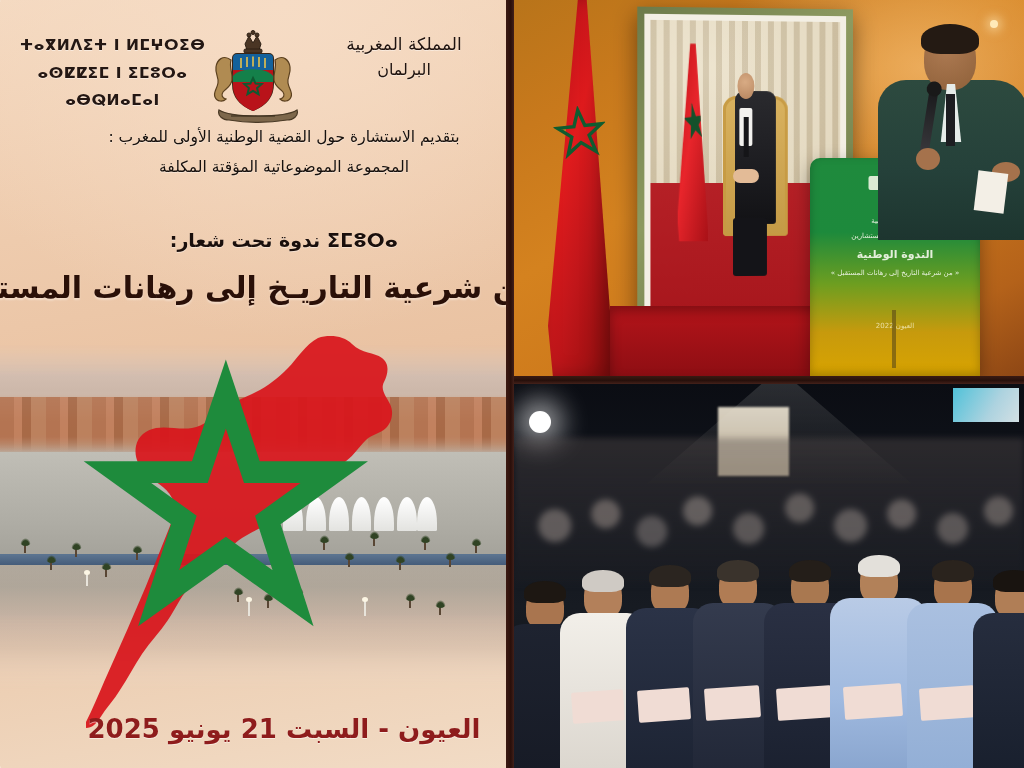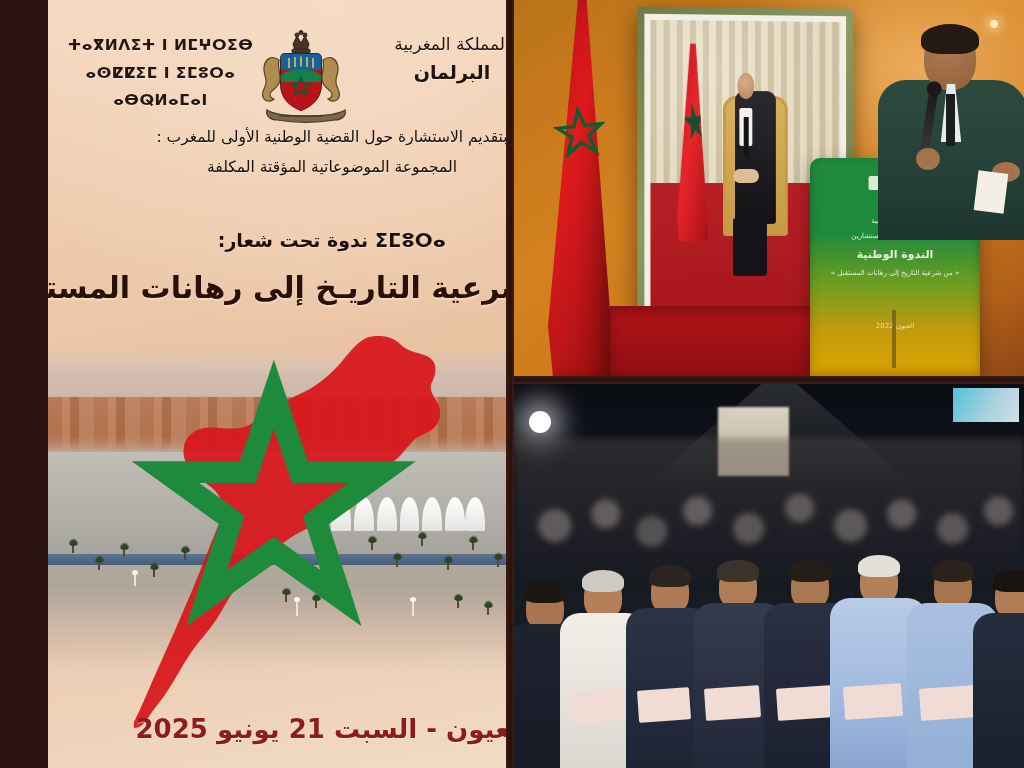--- a/index.html
+++ b/index.html
@@ -9,21 +9,20 @@
 
   #stage { position:relative; width:1024px; height:768px; overflow:hidden; }
 
   
   .poster {
     position:absolute; left:0; top:0; width:568px; height:768px;
     background:
       radial-gradient(ellipse 120% 80% at 50% 0%, #f6dcc5 0%, rgba(246,220,197,0) 55%),
       linear-gradient(170deg,#f4d9c0 0%,#eecbad 28%,#e8bf9e 58%,#edd0b5 80%,#f2dcc6 100%);
     overflow:hidden;
-    margin-left:48px;
   }
   
   .paper-tex{
     position:absolute; inset:0; pointer-events:none; opacity:.5;
     background-image:
       linear-gradient(28deg, rgba(255,255,255,.45) 0 1px, transparent 1px 36px),
       linear-gradient(-42deg, rgba(255,255,255,.32) 0 1px, transparent 1px 52px),
       linear-gradient(71deg, rgba(255,255,255,.28) 0 1px, transparent 1px 83px),
       linear-gradient(-12deg, rgba(180,125,90,.10) 0 1px, transparent 1px 64px),
       linear-gradient(107deg, rgba(255,255,255,.25) 0 1px, transparent 1px 97px);
@@ -39,21 +38,21 @@
     font-size:15.5px; font-weight:700; line-height:1.78; letter-spacing:.5px;
     text-shadow:0 1px 0 rgba(255,255,255,.45);
   }
   .arabic-head {
     position:absolute; right:12px; top:22px; width:180px;
     text-align:center; direction:rtl; color:#1e120e;
     font-family:"DejaVu Sans",sans-serif;
     font-size:17px; font-weight:400; line-height:1.52;
     text-shadow:0 1px 0 rgba(255,255,255,.4);
   }
-  .arabic-head .l2{ font-size:19px;font-weight:bold; }
+  .arabic-head .l2{ font-size:16px; }
   .arabic-head .l3{ font-size:16.5px; }
 
   
   .coa { position:absolute; left:50%; top:14px; transform:translateX(-50%); width:112px; height:112px; }
 
   
   .committee {
     position:absolute; left:0; right:0; top:122px;
     direction:rtl; text-align:center; color:#16100d;
     font-family:"DejaVu Sans",sans-serif;

